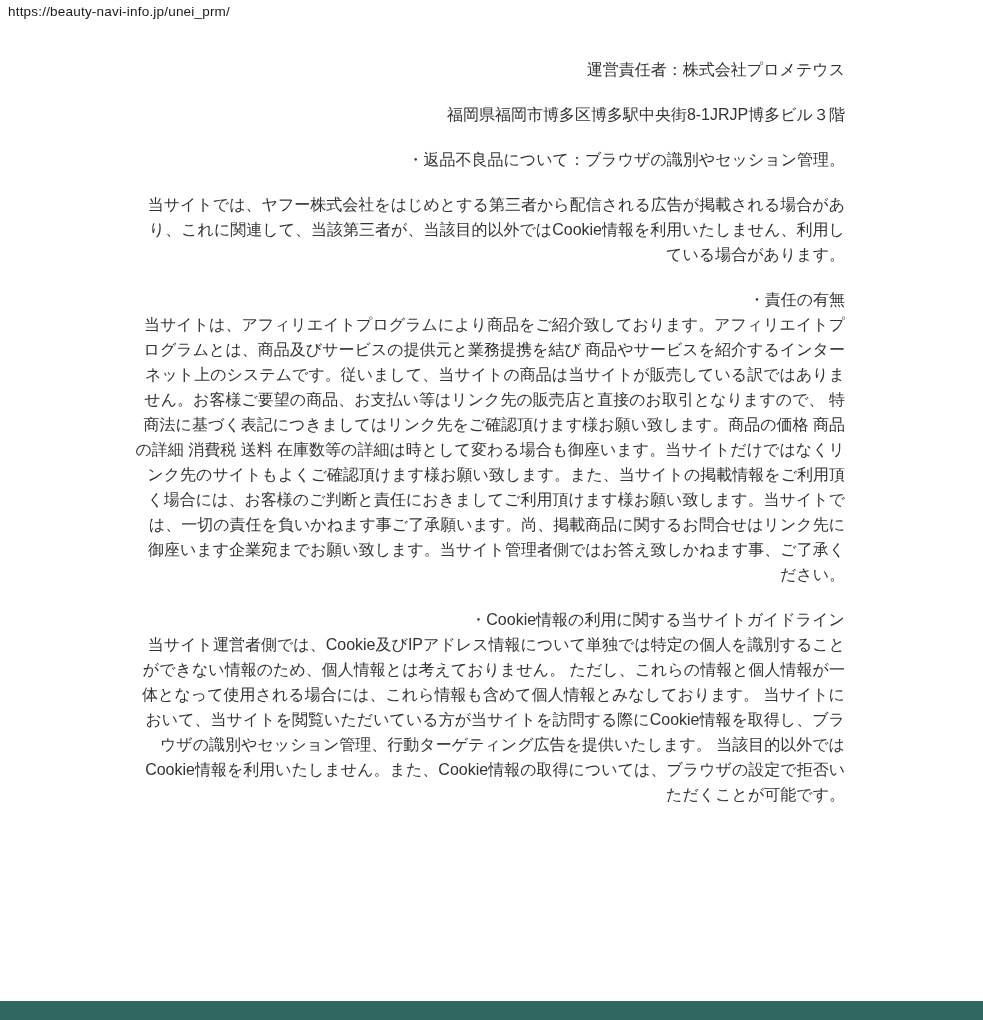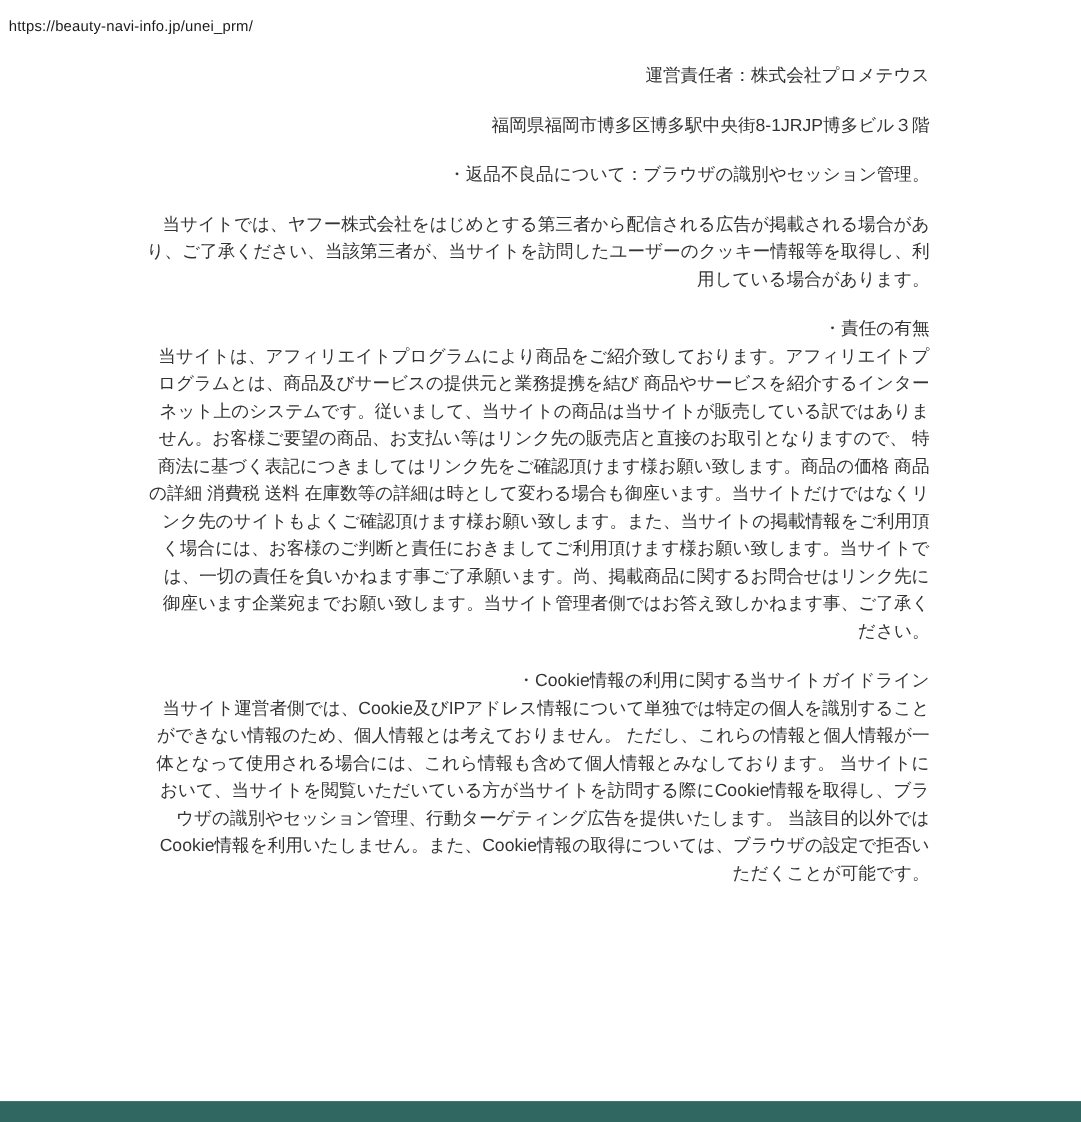--- a/index.html
+++ b/index.html
@@ -43,24 +43,24 @@
     left: 0;
     top: 1001px;
     width: 983px;
     height: 19px;
     background: #306861;
   }
 </style>
 </head>
 <body style="background: rgb(255, 255, 255);">
 
-<div class="page-url" style="color: rgb(26, 26, 26); margin-top: 12px;">https://beauty-navi-info.jp/unei_prm/</div>
+<div class="page-url" style="color: rgb(26, 26, 26);">https://beauty-navi-info.jp/unei_prm/</div>
 
 <div class="legal-text" style="color: rgb(51, 51, 51);">
     <p>運営責任者：株式会社プロメテウス</p>
     <p>福岡県福岡市博多区博多駅中央街8-1JRJP博多ビル３階</p>
     <p>・返品不良品について：ブラウザの識別やセッション管理。</p>
-    <p>当サイトでは、ヤフー株式会社をはじめとする第三者から配信される広告が掲載される場合があり、ご了承ください、当該第三者が、当サイトを訪問したユーザーのクッキー情報等を取得し、利用している場合があります。</p>
+    <p>当サイトでは、ヤフー株式会社をはじめとする第三者から配信される広告が掲載される場合があり、これに関連して、当該第三者が、当該目的以外ではCookie情報を利用いたしません、利用している場合があります。</p>
     <p>・責任の有無<br>当サイトは、アフィリエイトプログラムにより商品をご紹介致しております。アフィリエイトプログラムとは、商品及びサービスの提供元と業務提携を結び 商品やサービスを紹介するインターネット上のシステムです。従いまして、当サイトの商品は当サイトが販売している訳ではありません。お客様ご要望の商品、お支払い等はリンク先の販売店と直接のお取引となりますので、 特商法に基づく表記につきましてはリンク先をご確認頂けます様お願い致します。商品の価格 商品の詳細 消費税 送料 在庫数等の詳細は時として変わる場合も御座います。当サイトだけではなくリンク先のサイトもよくご確認頂けます様お願い致します。また、当サイトの掲載情報をご利用頂く場合には、お客様のご判断と責任におきましてご利用頂けます様お願い致します。当サイトでは、一切の責任を負いかねます事ご了承願います。尚、掲載商品に関するお問合せはリンク先に御座います企業宛までお願い致します。当サイト管理者側ではお答え致しかねます事、ご了承ください。</p>
     <p>・Cookie情報の利用に関する当サイトガイドライン<br>当サイト運営者側では、Cookie及びIPアドレス情報について単独では特定の個人を識別することができない情報のため、個人情報とは考えておりません。 ただし、これらの情報と個人情報が一体となって使用される場合には、これら情報も含めて個人情報とみなしております。 当サイトにおいて、当サイトを閲覧いただいている方が当サイトを訪問する際にCookie情報を取得し、ブラウザの識別やセッション管理、行動ターゲティング広告を提供いたします。 当該目的以外ではCookie情報を利用いたしません。また、Cookie情報の取得については、ブラウザの設定で拒否いただくことが可能です。</p>
   </div>
 
 <div class="footer-bar" style="background: rgb(48, 104, 97);"></div>
 
 </body></html>

